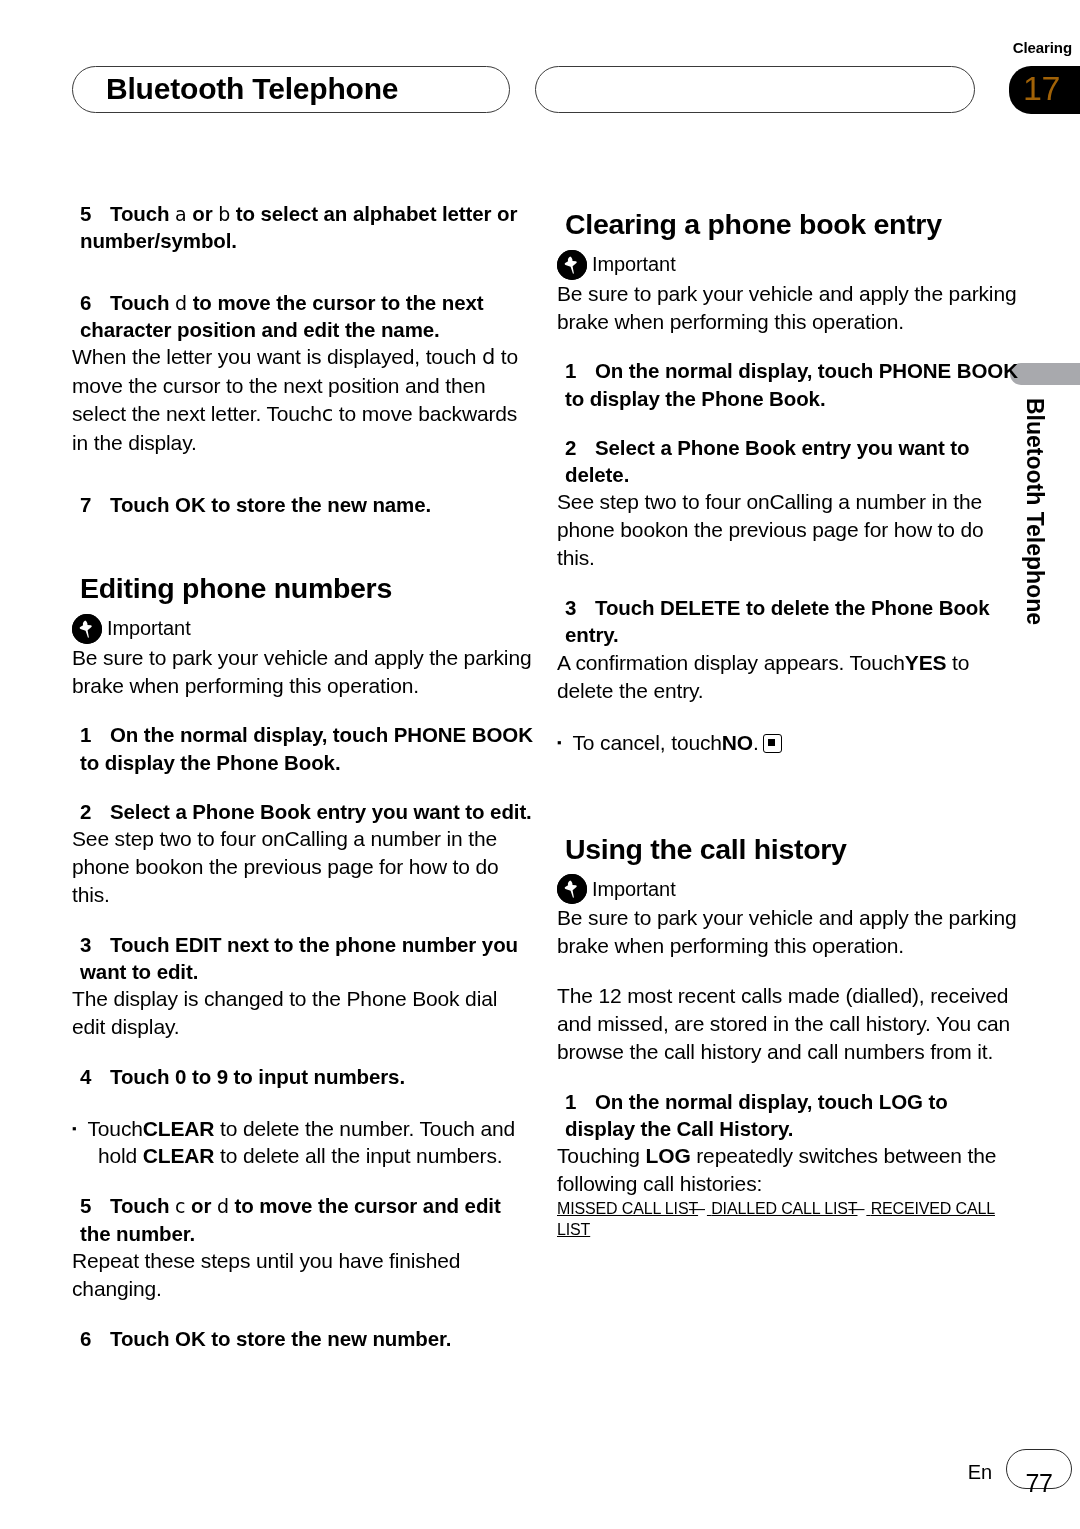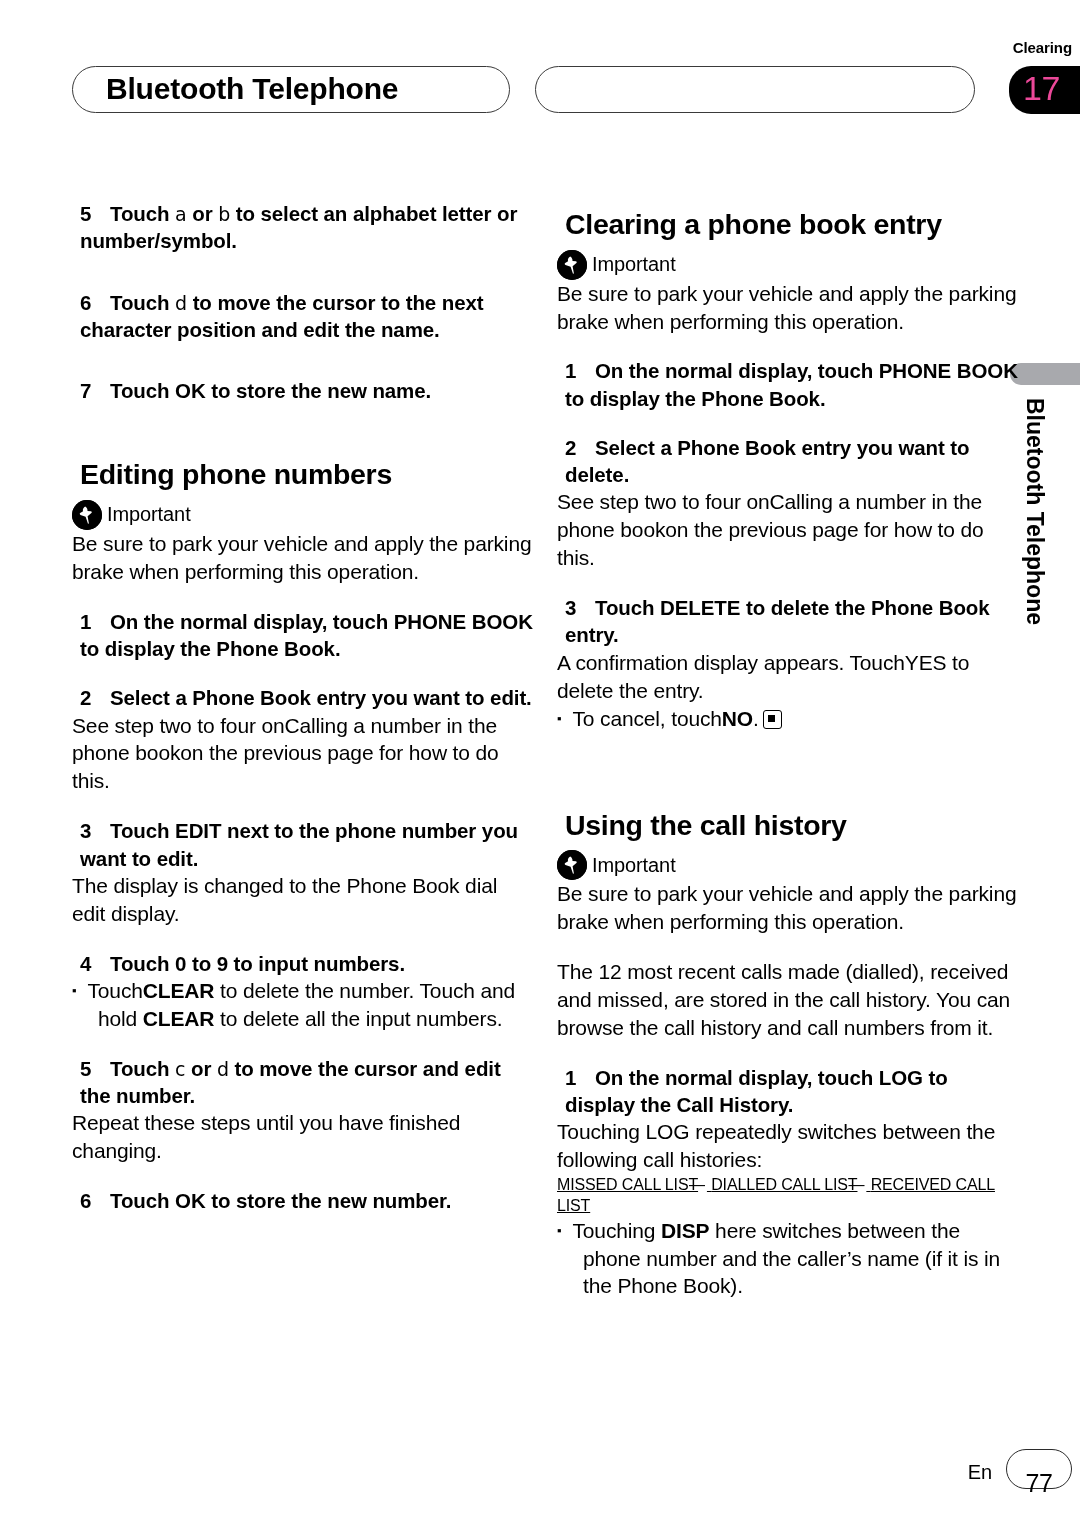--- a/index.html
+++ b/index.html
@@ -70,21 +70,21 @@
     width: 71px;
     height: 48px;
     background: #000;
     border-radius: 22px 0 0 22px;
   }
   .section-num {
     position: absolute;
     left: 14px;
     top: 50%;
     transform: translateY(-54%);
-    color: #ec4899;
+    color: #a16207;
     font-size: 34px;
     font-weight: normal;
     letter-spacing: -0.5px;
   }
 
   
   .side-tab {
     position: absolute;
     left: 1010px;
     top: 363px;
@@ -140,30 +140,31 @@
     font-weight: normal;
     font-family: "DejaVu Sans", sans-serif;
     font-size: 19px;
   }
   .body {
     font-size: 21px;
     font-weight: normal;
     line-height: 1.33;
     letter-spacing: -0.15px;
   }
-  .body b { font-weight: normal; }
+  .body b { font-weight: bold; }
   .body .lt {
     font-family: "DejaVu Sans", sans-serif;
   }
   .bullet-line {
     font-size: 21px;
     line-height: 1.33;
     letter-spacing: -0.15px;
     text-indent: -26px;
     padding-left: 26px;
+    margin-top: 24px;
   }
   .bullet-line .bul {
     font-size: 13px;
     vertical-align: 3px;
     padding-right: 11px;
   }
   .allcaps {
     font-size: 16px;
     line-height: 1.33;
     letter-spacing: -0.15px;
@@ -276,20 +277,23 @@
 
   <div class="step">
     <span class="num">5</span><span>Touch </span><span class="lt">a</span><span> or </span><span class="lt">b</span><span> to select an alphabet letter or number/symbol.</span>
   </div>
 
   <div class="sp-lg"></div>
 
   <div class="step">
     <span class="num">6</span><span>Touch </span><span class="lt">d</span><span> to move the cursor to the next character position and edit the name.</span>
   </div>
+  <div class="body">
+    <span>When the letter you want is displayed, touch </span><span class="lt">d</span><span> to move the cursor to the next position and then select the next letter. Touch</span><span class="lt">c</span><span> to move backwards in the display.</span>
+  </div>
 
   <div class="sp-lg"></div>
 
   <div class="step">
     <span class="num">7</span><span>Touch OK to store the new name.</span>
   </div>
 
   <div class="sp-xl"></div>
 
   <h2 class="h2">Editing phone numbers</h2>
@@ -413,23 +417,20 @@
 
   <div class="step">
     <span class="num">1</span><span>On the normal display, touch LOG to display the Call History.</span>
   </div>
   <div class="body">
     <span>Touching </span><b>LOG</b><span> repeatedly switches between the following call histories:</span>
   </div>
   <div class="allcaps">
     <span>MISSED CALL LIST</span><span class="arrow">—</span> <span>DIALLED CALL LIST</span><span class="arrow">—</span> <span>RECEIVED CALL LIST</span>
   </div>
-  <div class="bullet-line">
-    <span class="bul">▪</span><span>Touching </span><b>DISP</b><span> here switches between the phone number and the caller’s name (if it is in the Phone Book).</span>
-  </div>
 
 </div>
 
 <div class="footer">
   <span class="footer-lang">En</span>
   <span class="footer-page">
     <span>77</span>
   </span>
 </div>
 

